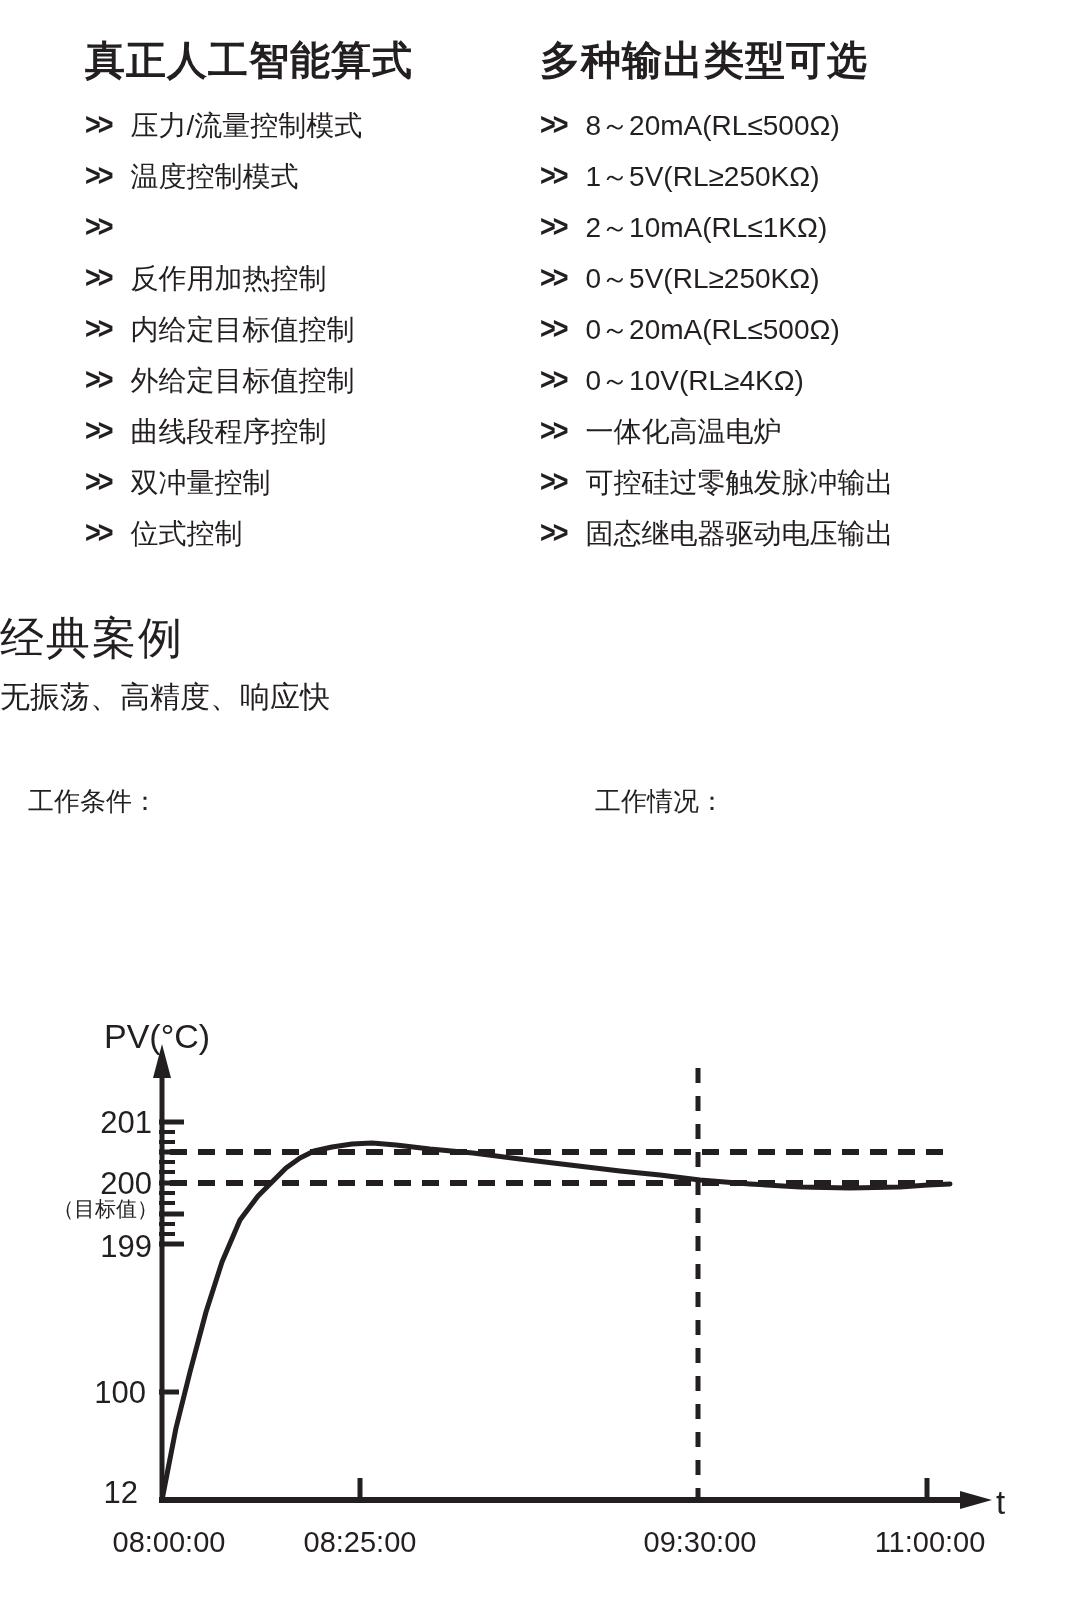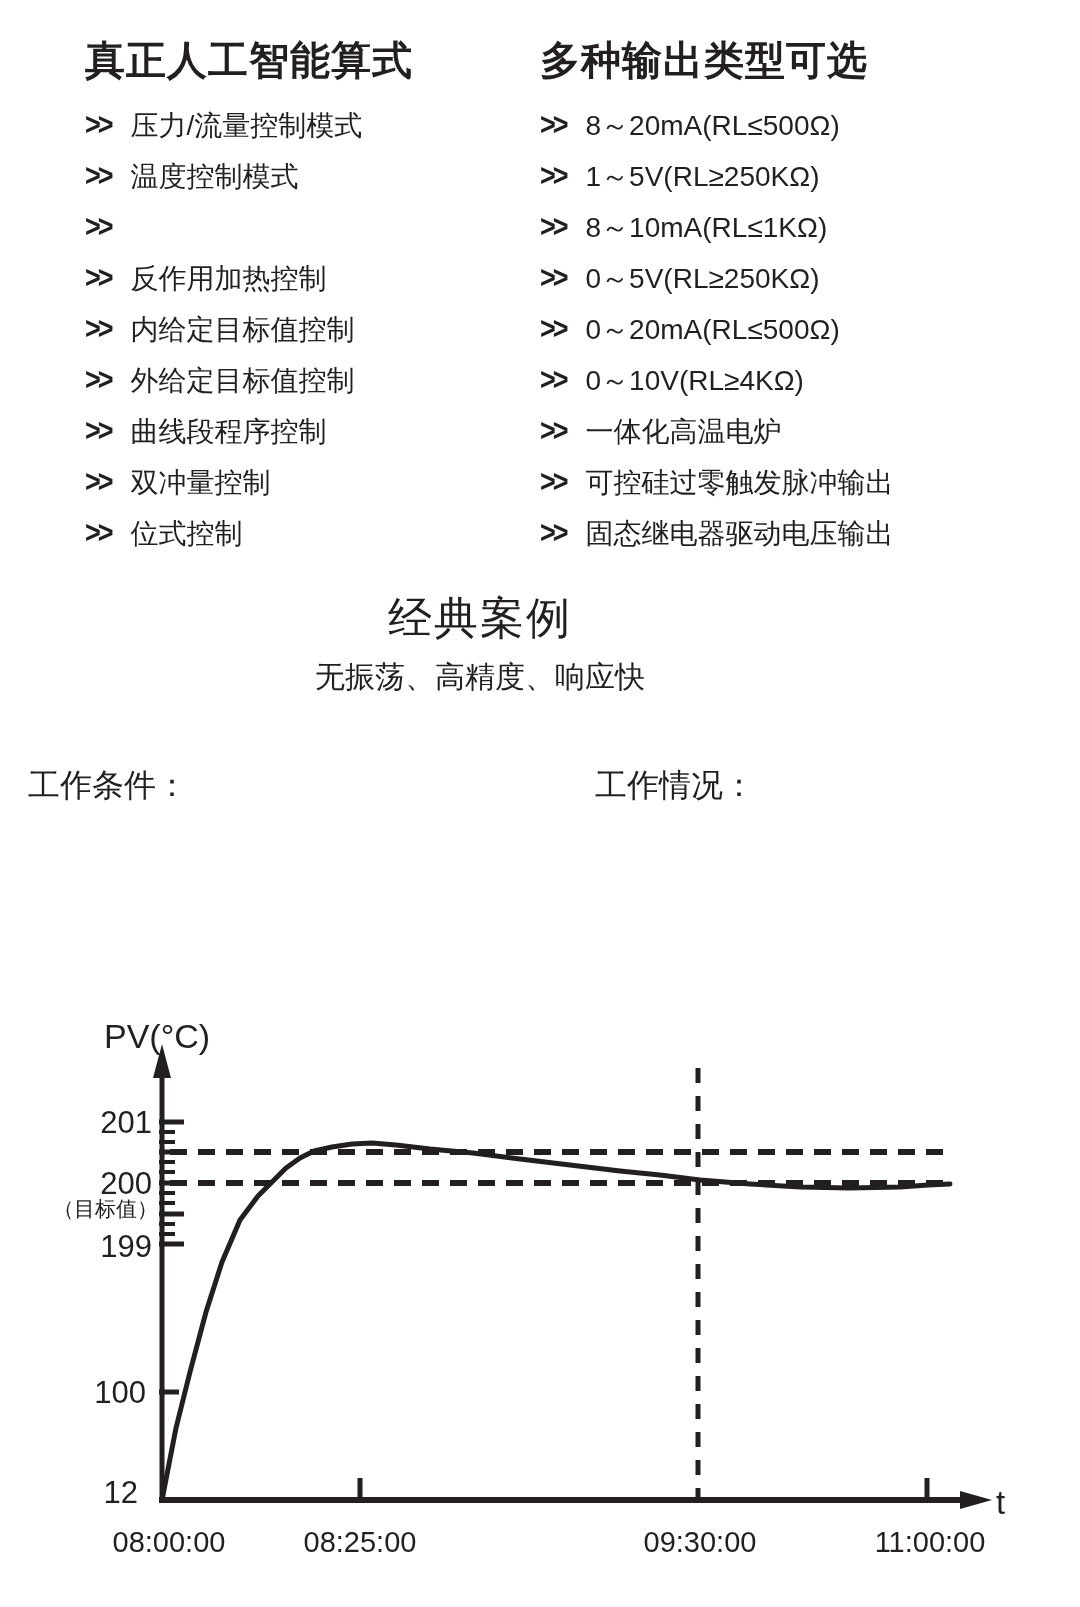--- a/index.html
+++ b/index.html
@@ -10,25 +10,25 @@
   }
   
   .feature-col{position:absolute;top:36px}
   .feature-col.left{left:85px}
   .feature-col.right{left:540px}
   .feature-title{font-size:40px;line-height:48px;font-weight:800;margin:0 0 16px 0;letter-spacing:1px}
   .feature-list{list-style:none;margin:0;padding:0}
   .feature-item{height:51px;display:flex;align-items:center;font-size:28px;font-weight:500;white-space:nowrap}
   .bullet{font-weight:700;font-size:27px;letter-spacing:-3px;margin-right:20px;transform:scaleY(1.15)}
   
-  .case{position:absolute;top:592px;left:0;width:960px;text-align:center}
+  .case{position:absolute;top:612px;left:0;width:960px;}
   .case-title{font-size:44px;line-height:52px;font-weight:500;margin:0;letter-spacing:2px}
   .case-sub{font-size:30px;line-height:34px;margin:16px 0 0 0}
   
-  .cond{position:absolute;top:764px;font-size:32px;line-height:43px;white-space:nowrap}
+  .cond{position:absolute;top:780px;font-size:26px;line-height:43px;white-space:nowrap}
   .cond.left{left:28px}
   .cond.right{left:595px}
   .cond div{height:43px}
   
   #chart{position:absolute;left:0;top:985px;width:1080px;height:622px}
   #chart text{font-family:"Liberation Sans","DejaVu Sans",sans-serif}
 </style>
 </head>
 <body>
 
@@ -93,21 +93,21 @@
           <span class="item-text">8～20mA(RL≤500Ω)</span>
         </li>
 
         <li class="feature-item">
           <span class="bullet">&gt;&gt;</span>
           <span class="item-text">1～5V(RL≥250KΩ)</span>
         </li>
 
         <li class="feature-item">
           <span class="bullet">&gt;&gt;</span>
-          <span class="item-text">8～10mA(RL≤1KΩ)</span>
+          <span class="item-text">2～10mA(RL≤1KΩ)</span>
         </li>
 
         <li class="feature-item">
           <span class="bullet">&gt;&gt;</span>
           <span class="item-text">0～5V(RL≥250KΩ)</span>
         </li>
 
         <li class="feature-item">
           <span class="bullet">&gt;&gt;</span>
           <span class="item-text">0～20mA(RL≤500Ω)</span>

